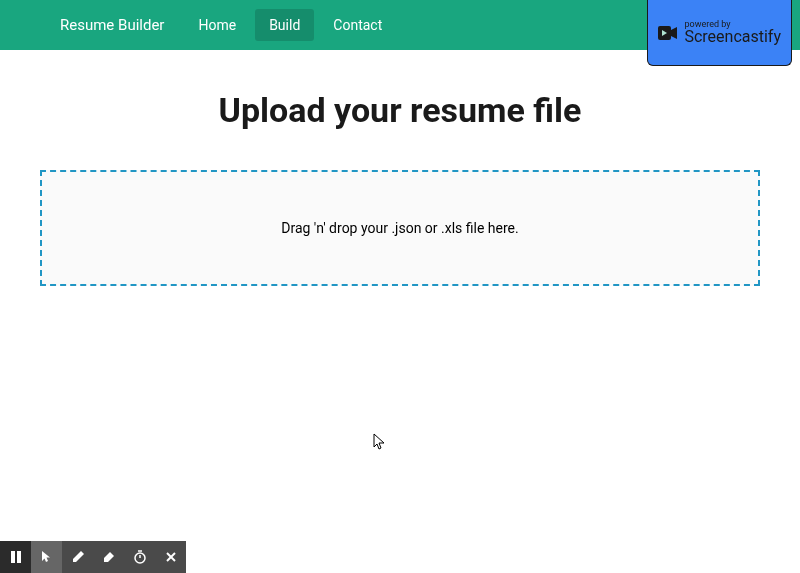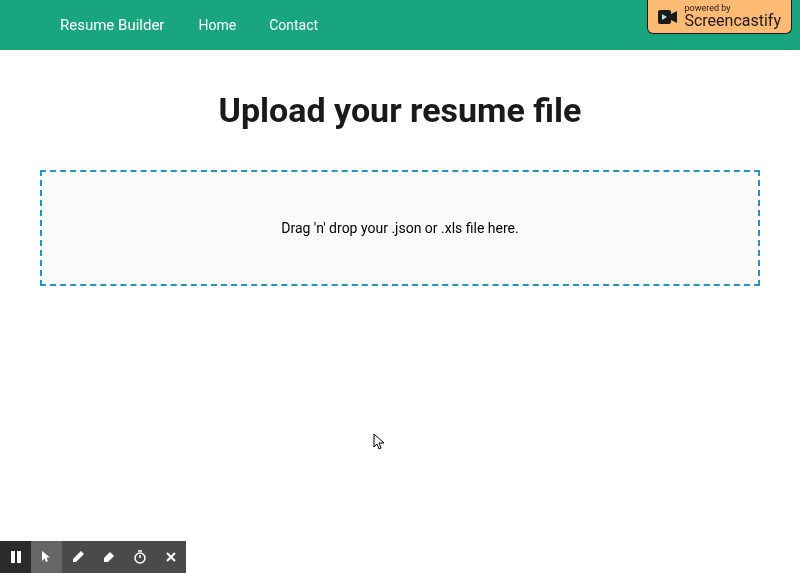--- a/index.html
+++ b/index.html
@@ -39,25 +39,25 @@
       cursor: pointer;
       border-radius: 3px;
     }
     .nav-link.active {
       background: rgba(0,0,0,0.15);
     }
     .screencastify-badge {
       position: absolute;
       right: 8px;
       top: 0;
-      background: #fdba74;
+      background: #3b82f6;
       border: 1px solid #1a1a1a;
       border-top: none;
       border-radius: 0 0 6px 6px;
-      padding: 4px 10px;
+      padding: 20px 10px;
       display: flex;
       align-items: center;
       gap: 6px;
       cursor: pointer;
     }
     .sc-icon {
       width: 20px;
       height: 18px;
       position: relative;
     }
@@ -132,20 +132,21 @@
     }
     .toolbar-btn svg { width: 14px; height: 14px; fill: #fff; }
   </style>
 </head>
 <body>
 
 <div class="navbar">
   <div class="brand">Resume Builder</div>
   <div class="nav-links">
     <div class="nav-link">Home</div>
+    <div class="nav-link active">Build</div>
     <div class="nav-link">Contact</div>
   </div>
   <div class="screencastify-badge">
     <div class="sc-icon">
       <svg viewBox="0 0 20 18">
           <rect x="0" y="2" width="13" height="14" rx="2" fill="#1a1a1a"></rect>
           <path d="M13 6 L19 3 L19 15 L13 12 Z" fill="#1a1a1a"></path>
           <path d="M4 6 L4 12 L9 9 Z" fill="#b0e4d2"></path>
         </svg>
     </div>

